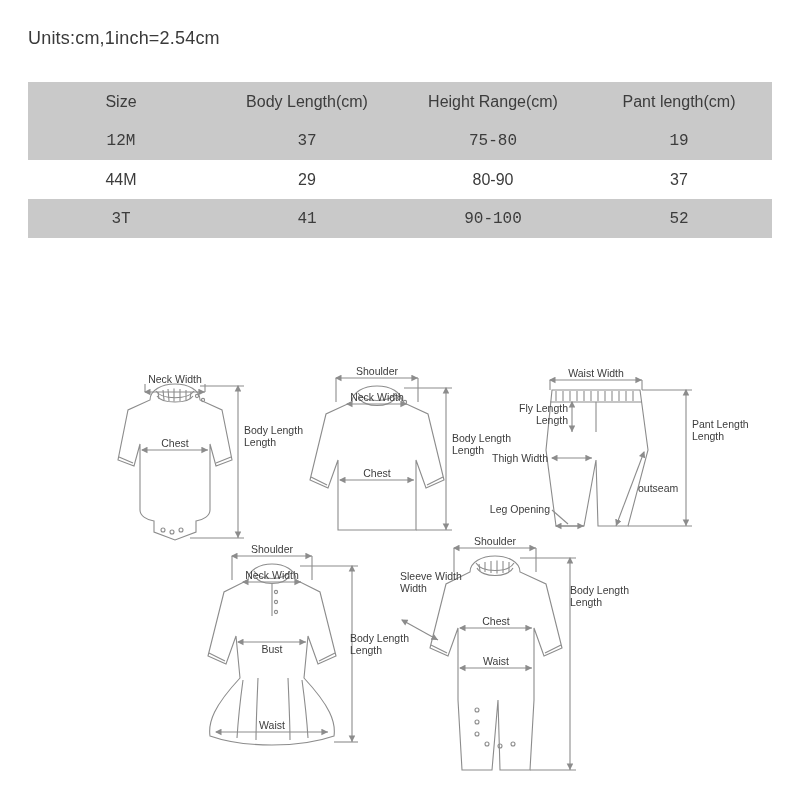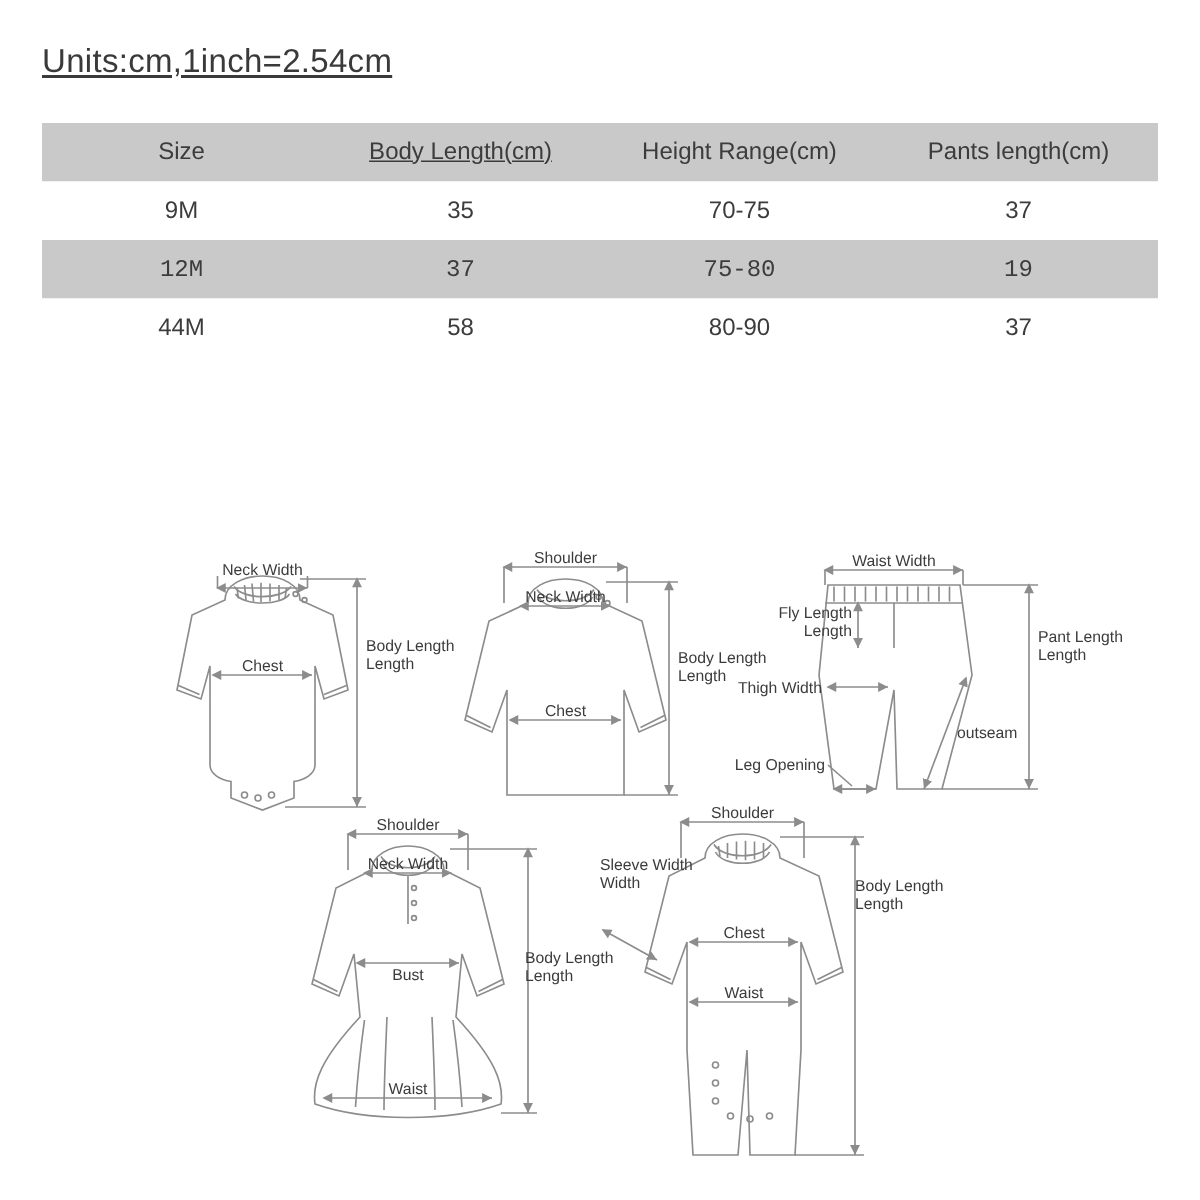--- a/index.html
+++ b/index.html
@@ -12,24 +12,23 @@
     height: 800px;
     font-family: "Liberation Sans", sans-serif;
     color: #333333;
     position: relative;
     overflow: hidden;
   }
   .units-note {
     position: absolute;
     left: 28px;
     top: 28px;
-    font-size: 22px;
+    font-size: 18px;
     color: #3a3a3a;
     letter-spacing: 0.2px;
-    text-decoration: underline;
   }
   .size-table {
     position: absolute;
     left: 28px;
     top: 82px;
     width: 744px;
     border-collapse: collapse;
     font-size: 16px;
   }
   .size-table td, .size-table th {
@@ -44,21 +43,21 @@
     background: #c9c9c9;
   }
   .size-table tbody tr.odd {
     background: #ffffff;
   }
   .size-table tbody tr.even {
     background: #c9c9c9;
     font-family: Liberation Mono, monospace;
   }
   .col0 { width: 25%; }
-  .col1 { width: 25%; text-decoration: underline; }
+  .col1 { width: 25%; }
   .col2 { width: 25%; }
   .col3 { width: 25%; }
 
   .diagrams {
     position: absolute;
     left: 0;
     top: 340px;
     width: 800px;
     height: 450px;
   }
@@ -75,41 +74,41 @@
 <body>
 
 <div class="units-note">Units:cm,1inch=2.54cm</div>
 
 <table class="size-table">
   <thead>
     <tr>
       <th class="col0">Size</th>
       <th class="col1">Body Length(cm)</th>
       <th class="col2">Height Range(cm)</th>
-      <th class="col3">Pants length(cm)</th>
+      <th class="col3">Pant length(cm)</th>
     </tr>
   </thead>
   <tbody>
-    <tr class="odd">
-      <td>9M</td>
-      <td>35</td>
-      <td>70-75</td>
-      <td>37</td>
-    </tr>
     <tr class="even">
       <td>12M</td>
       <td>37</td>
       <td>75-80</td>
       <td>19</td>
     </tr>
     <tr class="odd">
       <td>44M</td>
-      <td>58</td>
+      <td>29</td>
       <td>80-90</td>
       <td>37</td>
+    </tr>
+    <tr class="even">
+      <td>3T</td>
+      <td>41</td>
+      <td>90-100</td>
+      <td>52</td>
     </tr>
   </tbody>
 </table>
 
 <div class="diagrams">
 <svg width="800" height="450" viewBox="0 0 800 450" xmlns="http://www.w3.org/2000/svg">
   <defs>
     <marker id="ar" markerWidth="7" markerHeight="7" refX="6" refY="3" orient="auto">
       <path d="M0,0 L6,3 L0,6 z" fill="#8c8c8c"></path>
     </marker>

